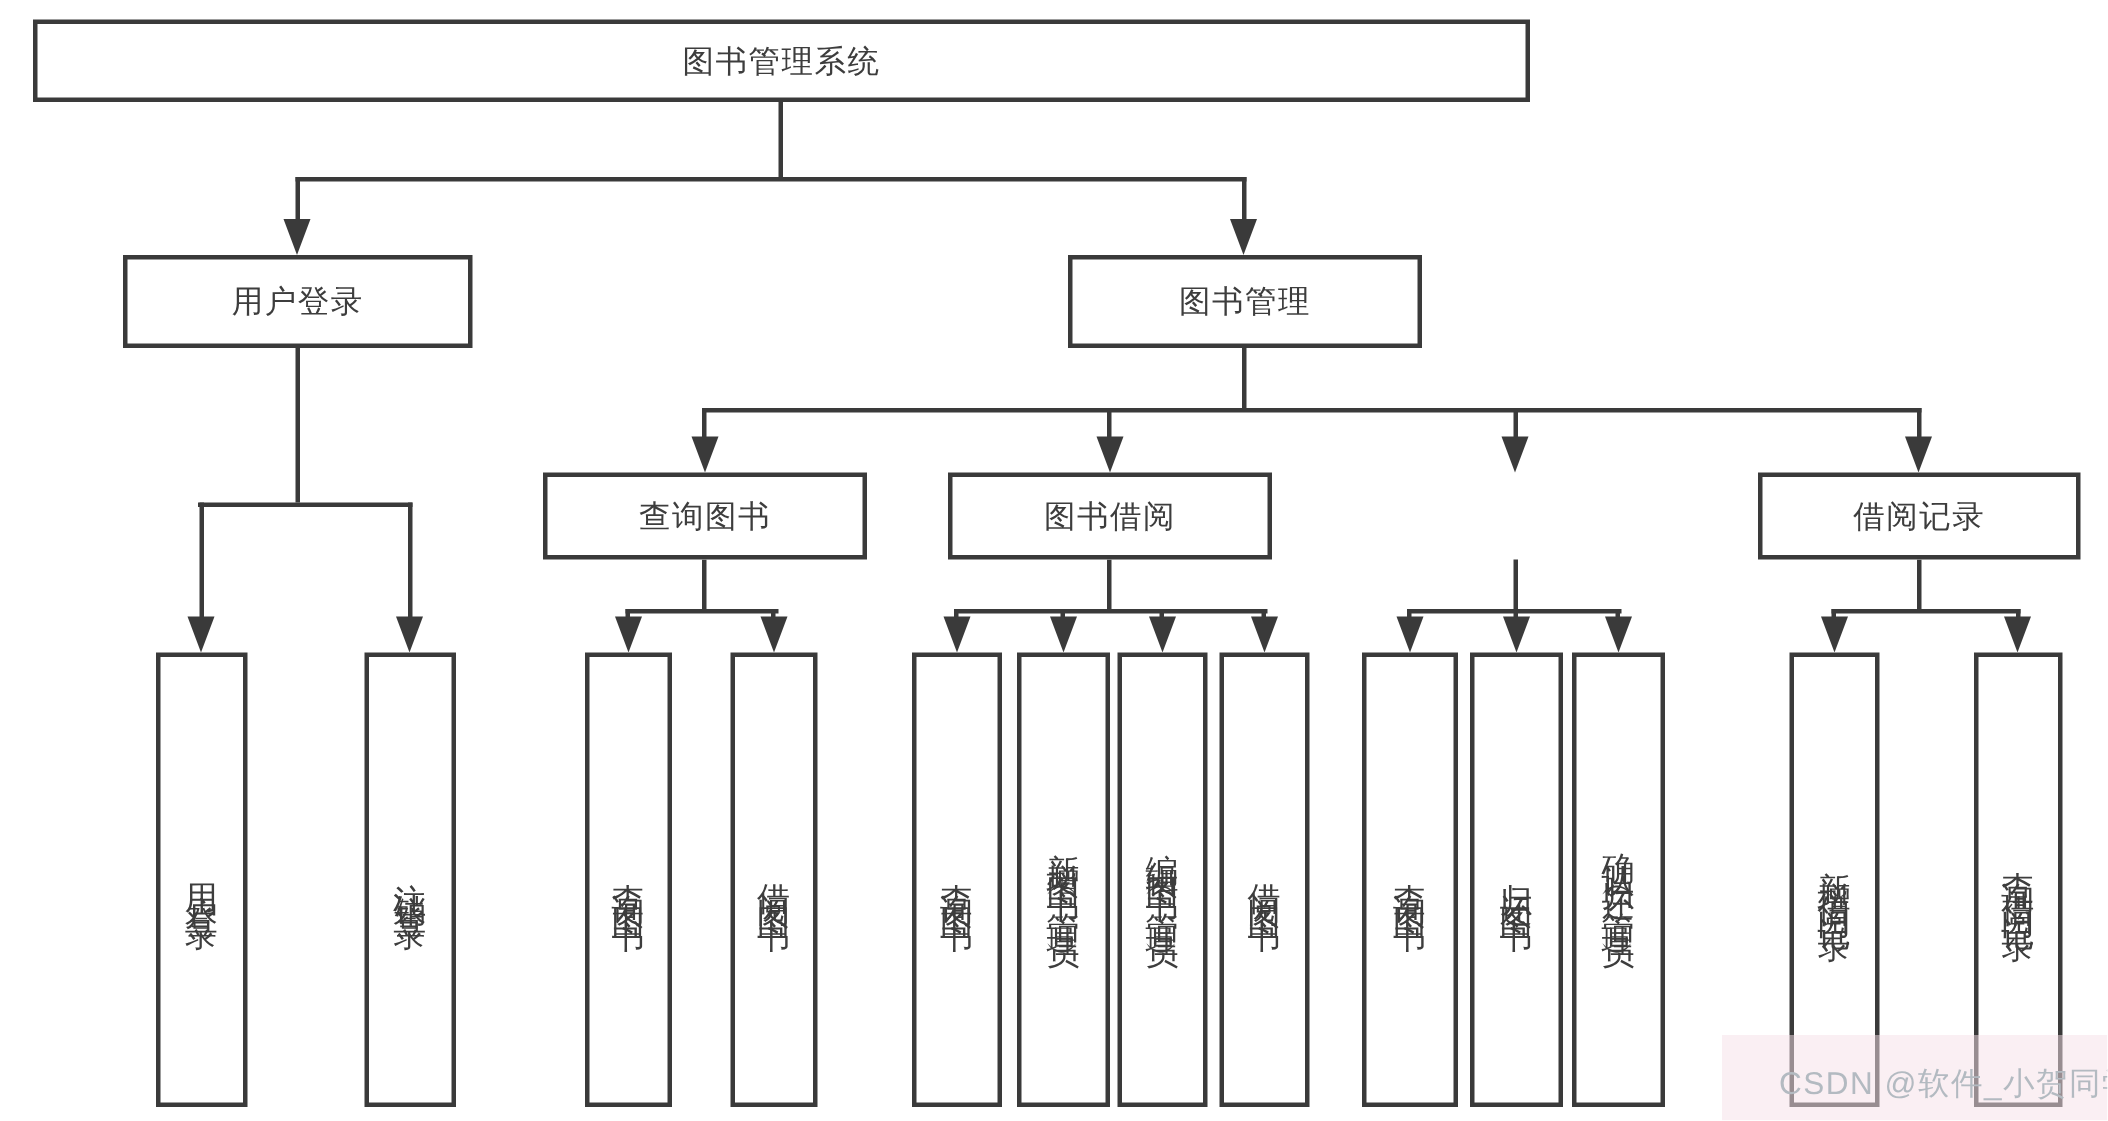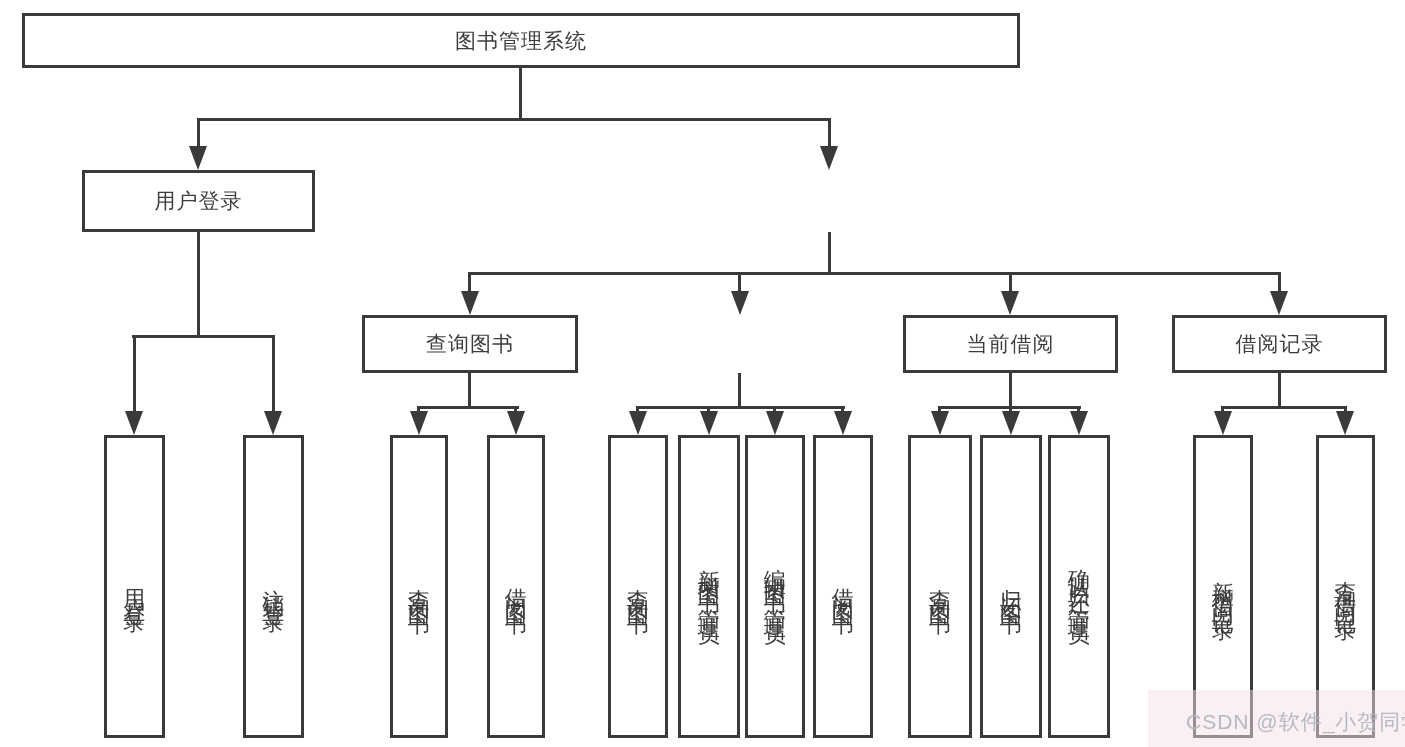--- a/index.html
+++ b/index.html
@@ -79,26 +79,29 @@
   <div class="arrow" style="left:1214px;top:411px"></div>
   <div class="arrow" style="left:1336px;top:411px"></div>
 
   <div class="box" style="left:22px;top:13px;width:998px;height:55px">
     <span class="hlabel">图书管理系统</span>
   </div>
 
   <div class="box" style="left:82px;top:170px;width:233px;height:62px">
     <span class="hlabel">用户登录</span>
   </div>
+  <div class="box" style="left:712px;top:170px;width:236px;height:62px">
+    <span class="hlabel">图书管理</span>
+  </div>
 
   <div class="box" style="left:362px;top:315px;width:216px;height:58px">
     <span class="hlabel">查询图书</span>
   </div>
-  <div class="box" style="left:903px;top:315px;width:215px;height:58px">
-    <span class="hlabel">当前借阅</span>
+  <div class="box" style="left:632px;top:315px;width:216px;height:58px">
+    <span class="hlabel">图书借阅</span>
   </div>
   <div class="box" style="left:1172px;top:315px;width:215px;height:58px">
     <span class="hlabel">借阅记录</span>
   </div>
 
   <div class="box vbox" style="left:104px;top:435px;width:61px;height:303px">
     <span>用户登录</span>
   </div>
   <div class="box vbox" style="left:243px;top:435px;width:61px;height:303px">
     <span>注销登录</span>

